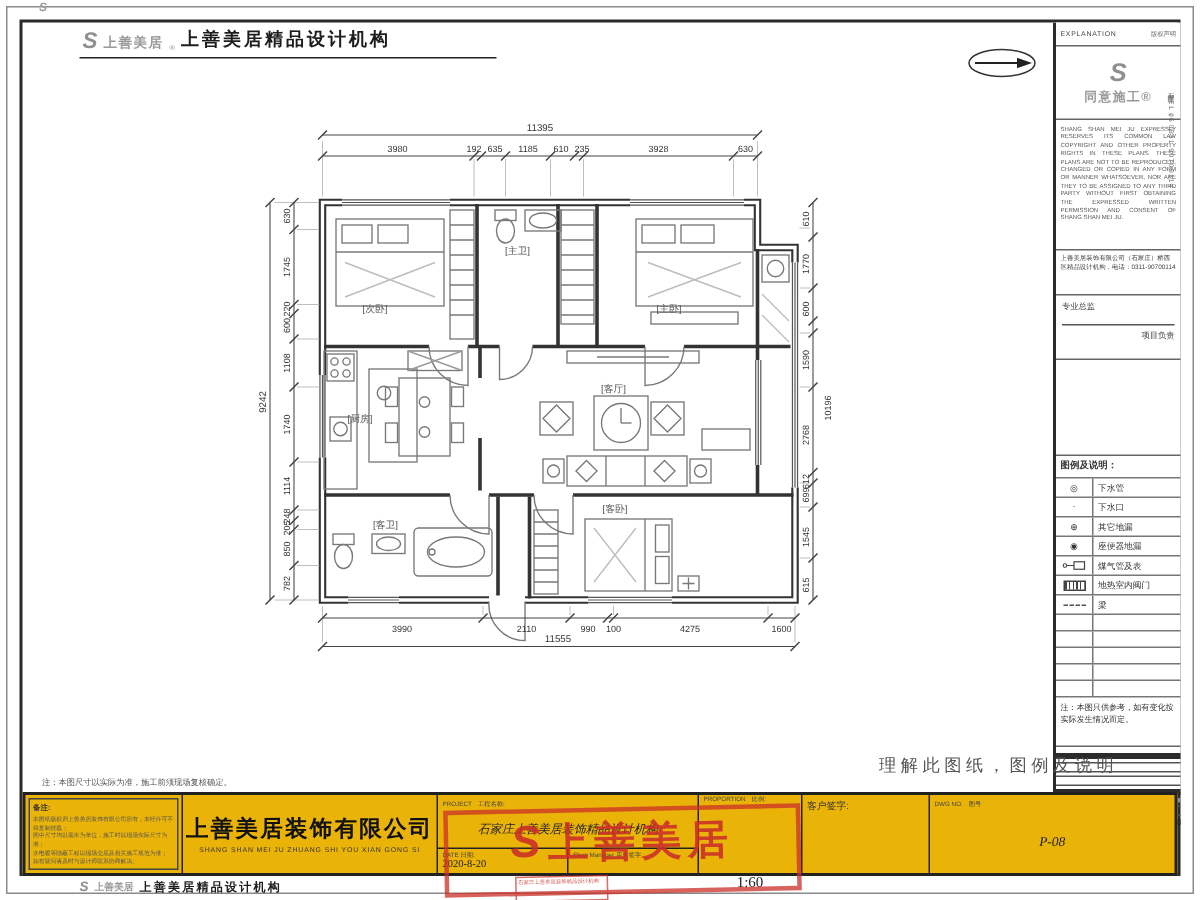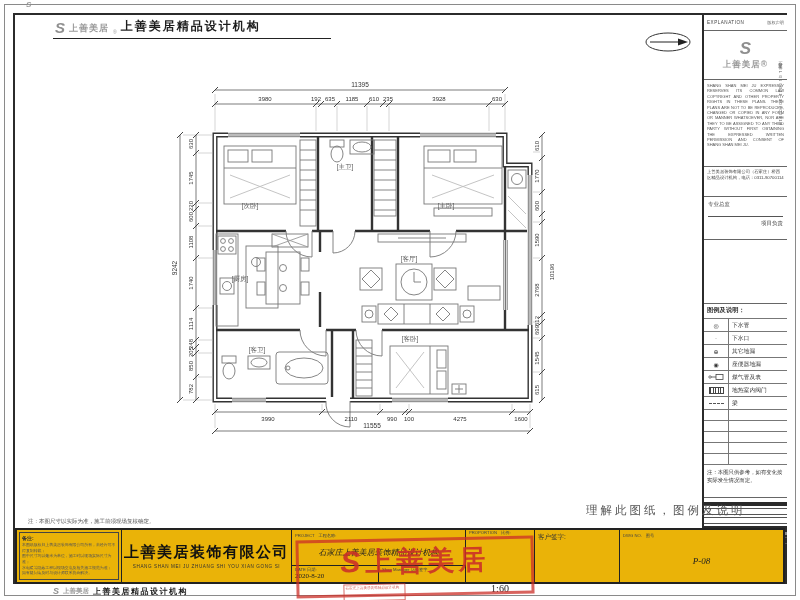--- a/index.html
+++ b/index.html
@@ -109,21 +109,21 @@
     </div>
   </div>
 
   <div class="rp">
     <section class="rp-exp">
       <span class="t1">EXPLANATION</span>
       <span class="t2">版权声明</span>
     </section>
     <section class="rp-logo">
       <span class="mark">S</span>
-      <span class="w">上善美居®</span>
+      <span class="w">同意施工®</span>
     </section>
     <section class="rp-legal">SHANG SHAN MEI JU EXPRESSLY RESERVES ITS COMMON LAW COPYRIGHT AND OTHER PROPERTY RIGHTS IN THESE PLANS. THESE PLANS ARE NOT TO BE REPRODUCED, CHANGED OR COPIED IN ANY FORM OR MANNER WHATSOEVER, NOR ARE THEY TO BE ASSIGNED TO ANY THIRD PARTY WITHOUT FIRST OBTAINING THE EXPRESSED WRITTEN PERMISSION AND CONSENT OF SHANG SHAN MEI JU.</section>
     <section class="rp-addr">上善美居装饰有限公司（石家庄）桥西区精品设计机构，电话：0311-90700114</section>
     <section class="rp-sign">
       <div class="ln">专业总监</div>
       <div class="mg">项目负责</div>
     </section>
     <div class="rp-gap"></div>
     <section class="rp-lt">图例及说明：</section>
     <div>

